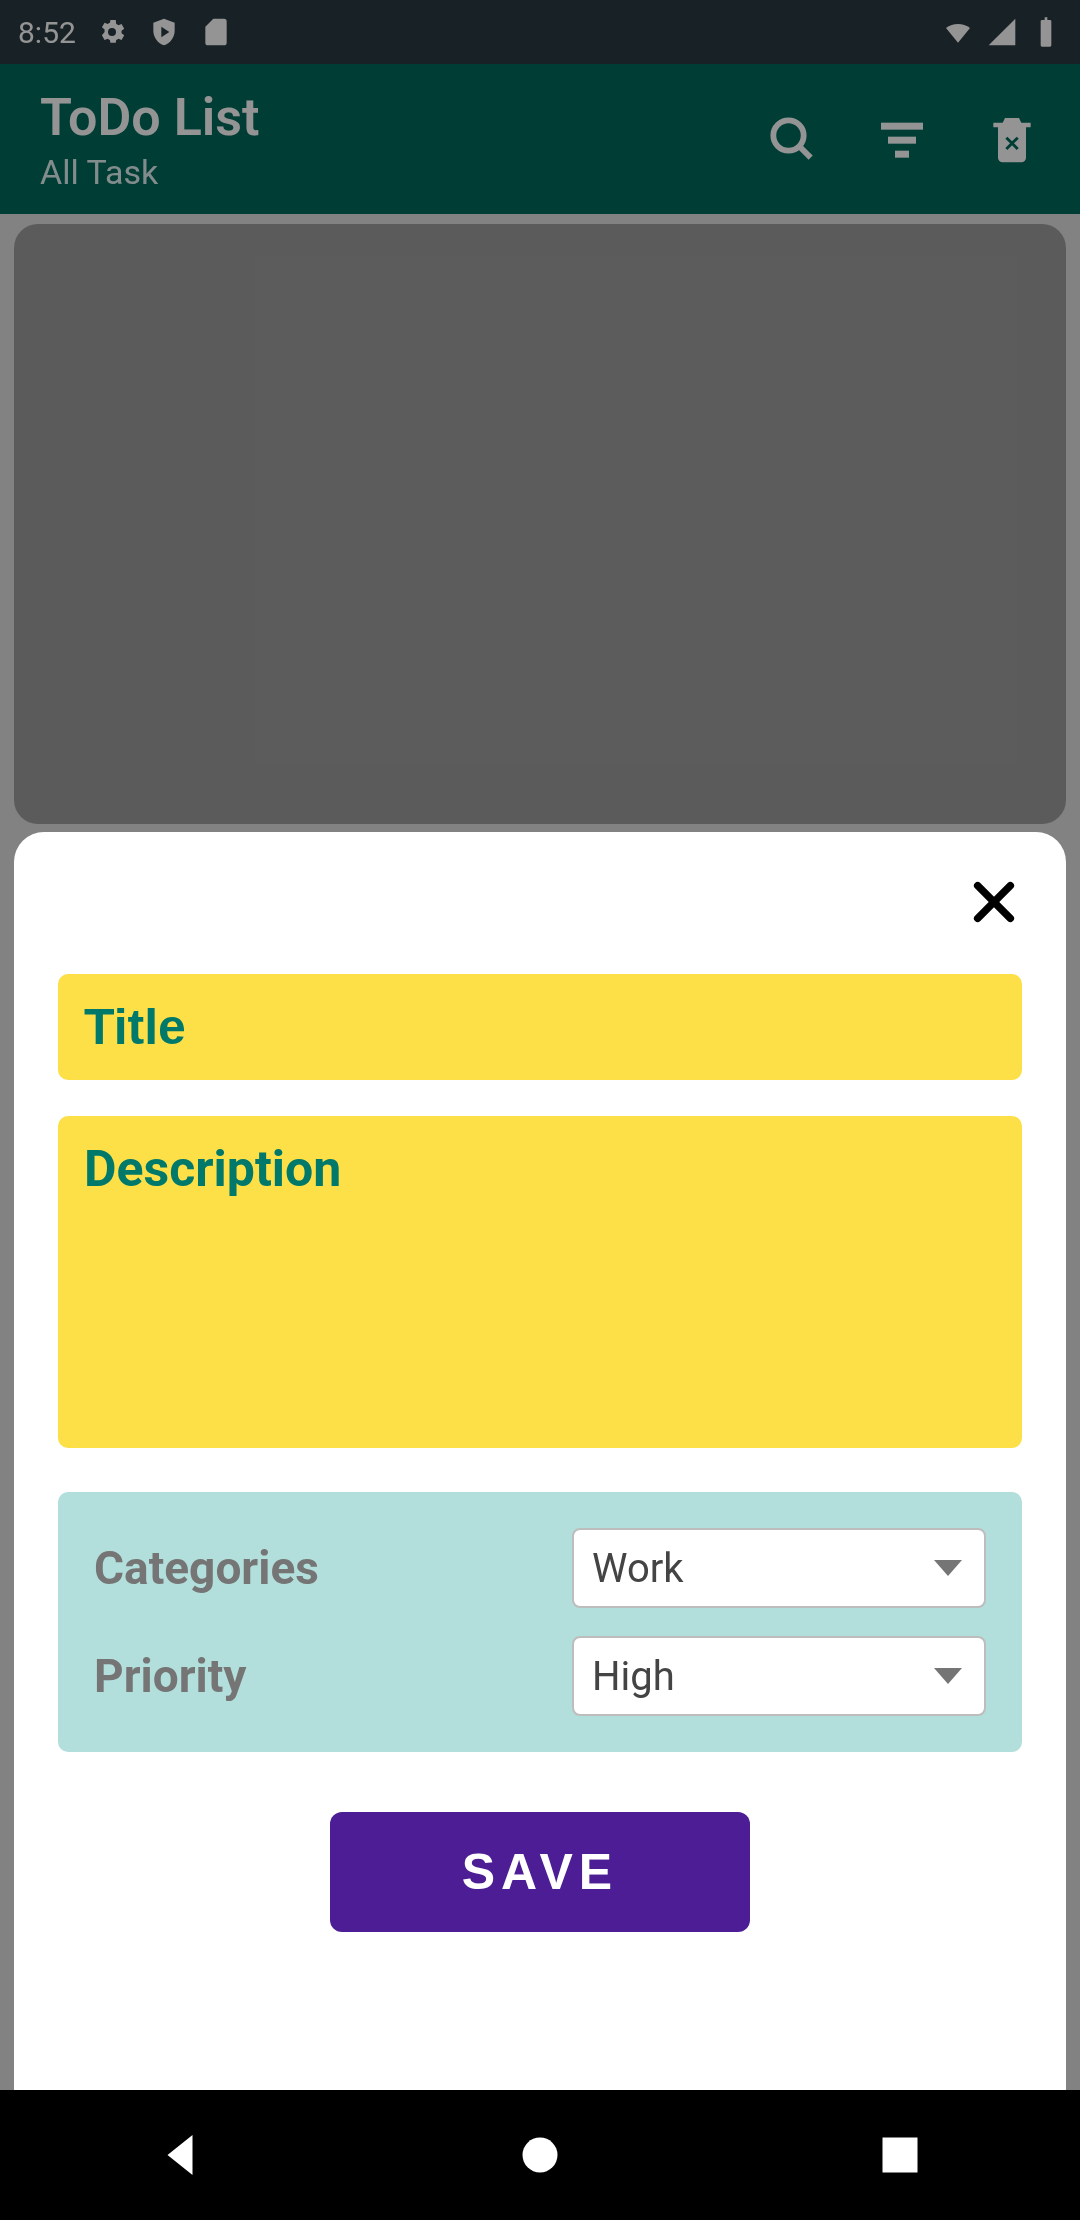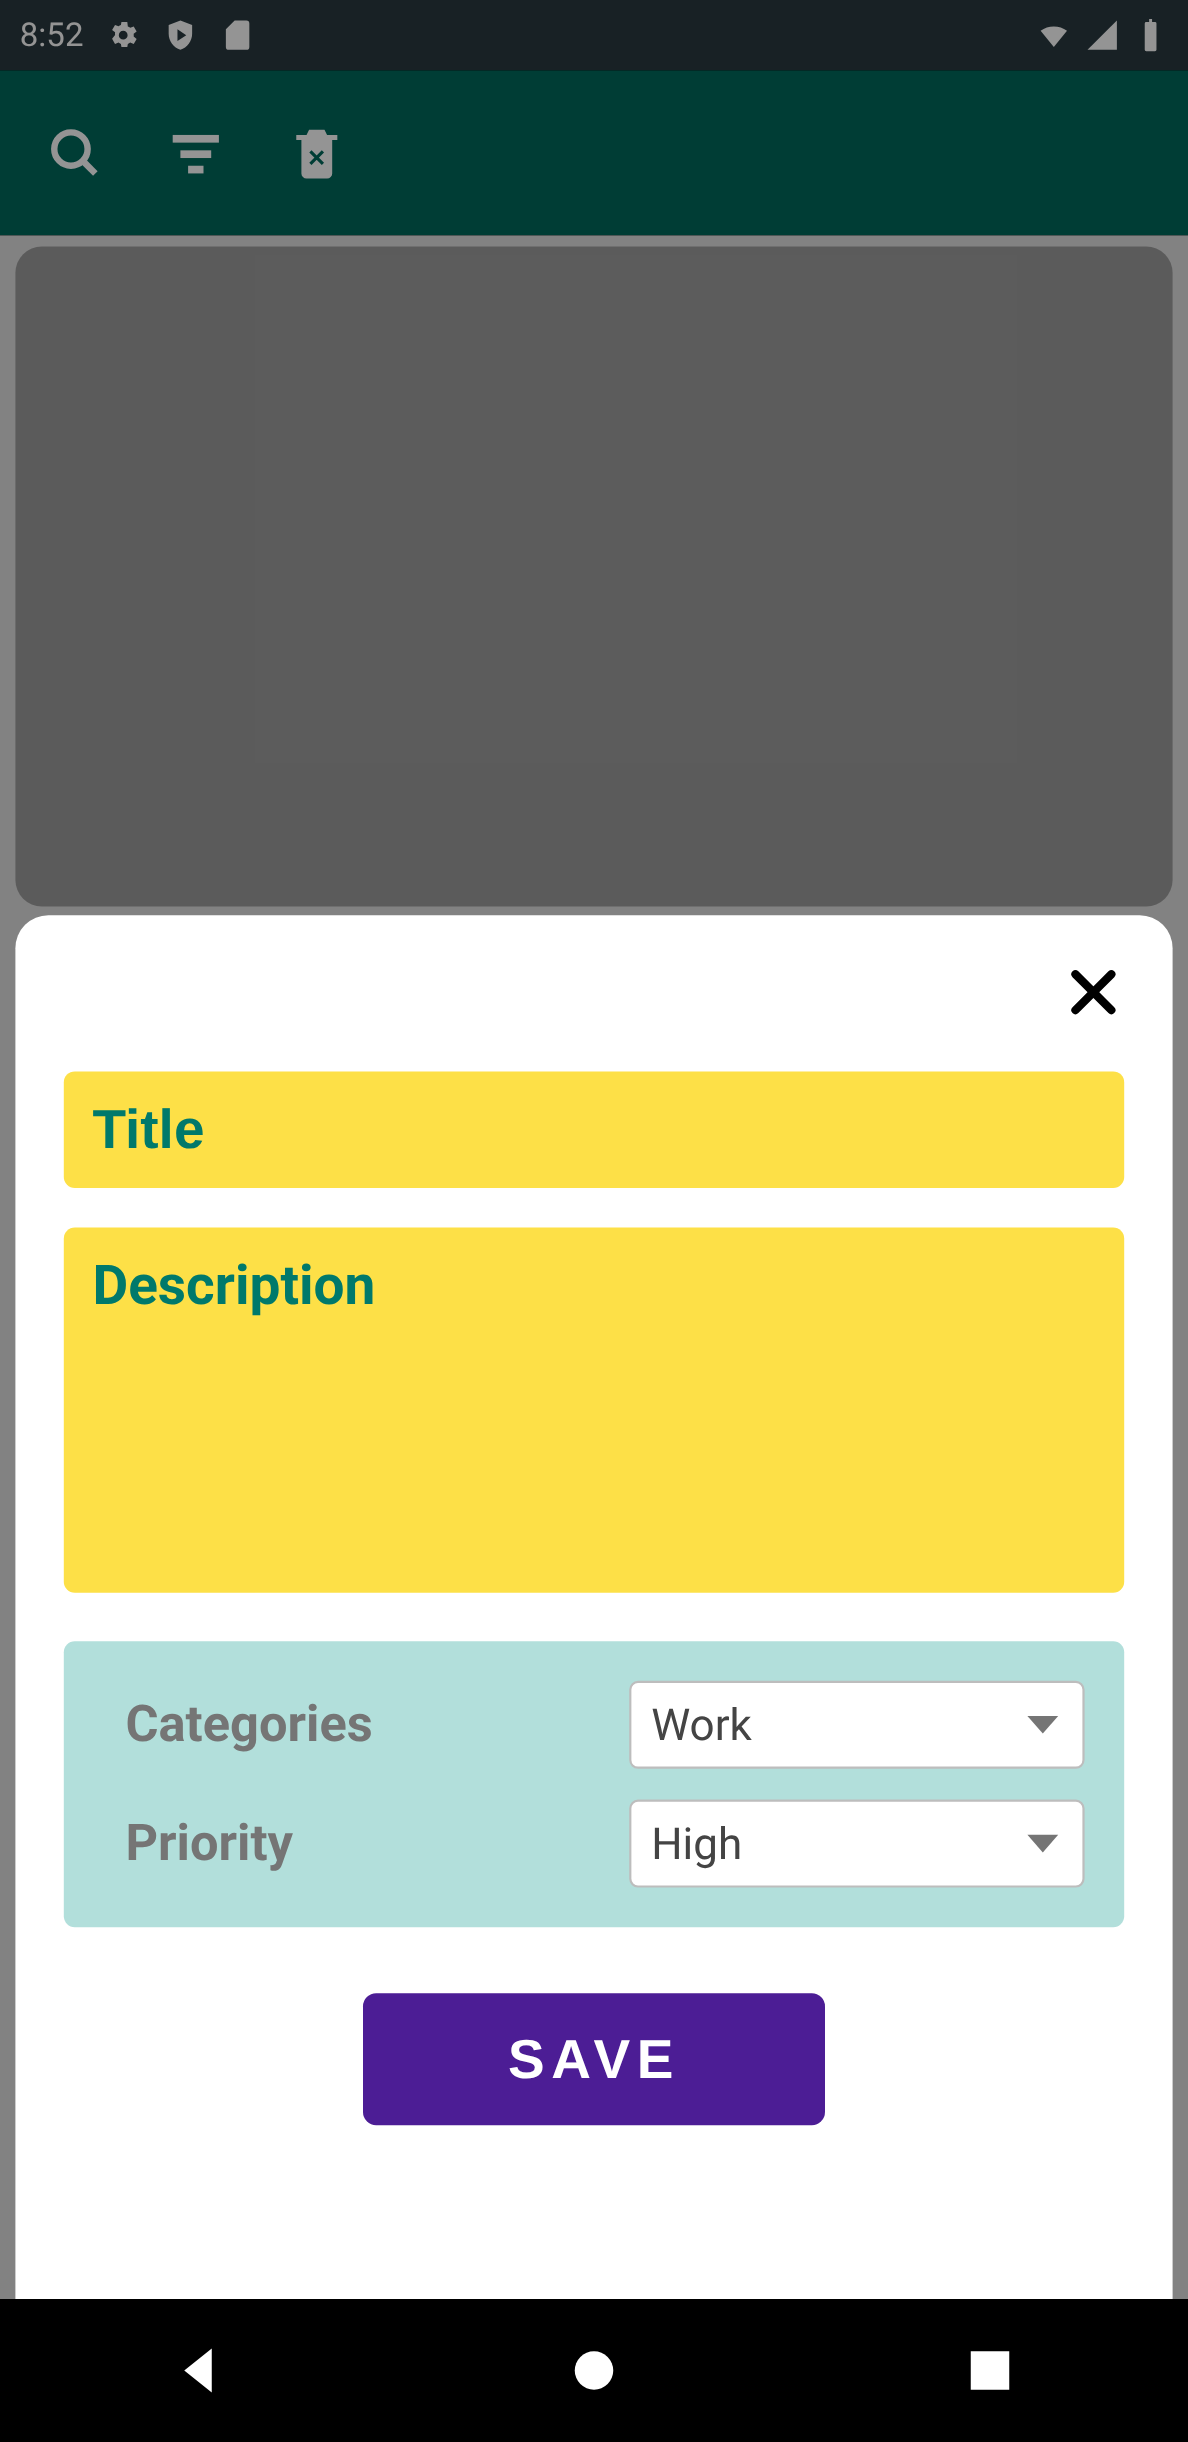--- a/index.html
+++ b/index.html
@@ -58,21 +58,21 @@
     padding: 24px 26px; font-size: 50px; font-weight: 700; color: #00796b;
     width: 100%;
   }
   .field-input::placeholder { color: #00796b; opacity: 1; }
   textarea.field-input { height: 332px; resize: none; font-family: inherit; }
 
   .select-panel {
     margin-top: 44px; background: #b2dfdb; border-radius: 10px;
     padding: 36px 36px;
   }
-  .select-row { display: flex; align-items: center; margin-bottom: 28px; margin-left: 20px; }
+  .select-row { display: flex; align-items: center; margin-bottom: 28px; }
   .select-row:last-child { margin-bottom: 0; }
   .select-label { flex: 1; font-size: 46px; font-weight: 700; color: #757575; }
   .select-box {
     width: 414px; height: 80px; background: #ffffff; border: 2px solid #bdbdbd;
     border-radius: 8px; display: flex; align-items: center; padding: 0 18px;
     font-size: 40px; color: #444; position: relative; cursor: pointer;
   }
   .select-box .caret {
     position: absolute; right: 22px; top: 50%; transform: translateY(-50%);
     border-left: 14px solid transparent; border-right: 14px solid transparent;
@@ -130,20 +130,24 @@
     </span>
     <span class="status-icon">
       <svg viewBox="0 0 24 24" fill="#fff">
           <path d="M15 3h-2V1h-2v2H9a1 1 0 00-1 1v18a1 1 0 001 1h6a1 1 0 001-1V4a1 1 0 00-1-1z"></path>
         </svg>
     </span>
   </div>
 </div>
 
 <div class="app-bar">
+  <div class="app-bar-titles">
+    <div class="app-title">ToDo List</div>
+    <div class="app-subtitle">All Task</div>
+  </div>
   <div class="app-bar-icons">
     <span class="app-bar-icon">
       <svg viewBox="0 0 24 24" fill="none" stroke="#fff" stroke-width="2.5">
           <circle cx="10.5" cy="10.5" r="6.5"></circle>
           <line x1="20" y1="20" x2="15.2" y2="15.2"></line>
         </svg>
     </span>
     <span class="app-bar-icon">
       <svg viewBox="0 0 24 24" fill="#fff">
           <rect x="3" y="5" width="18" height="3"></rect>

